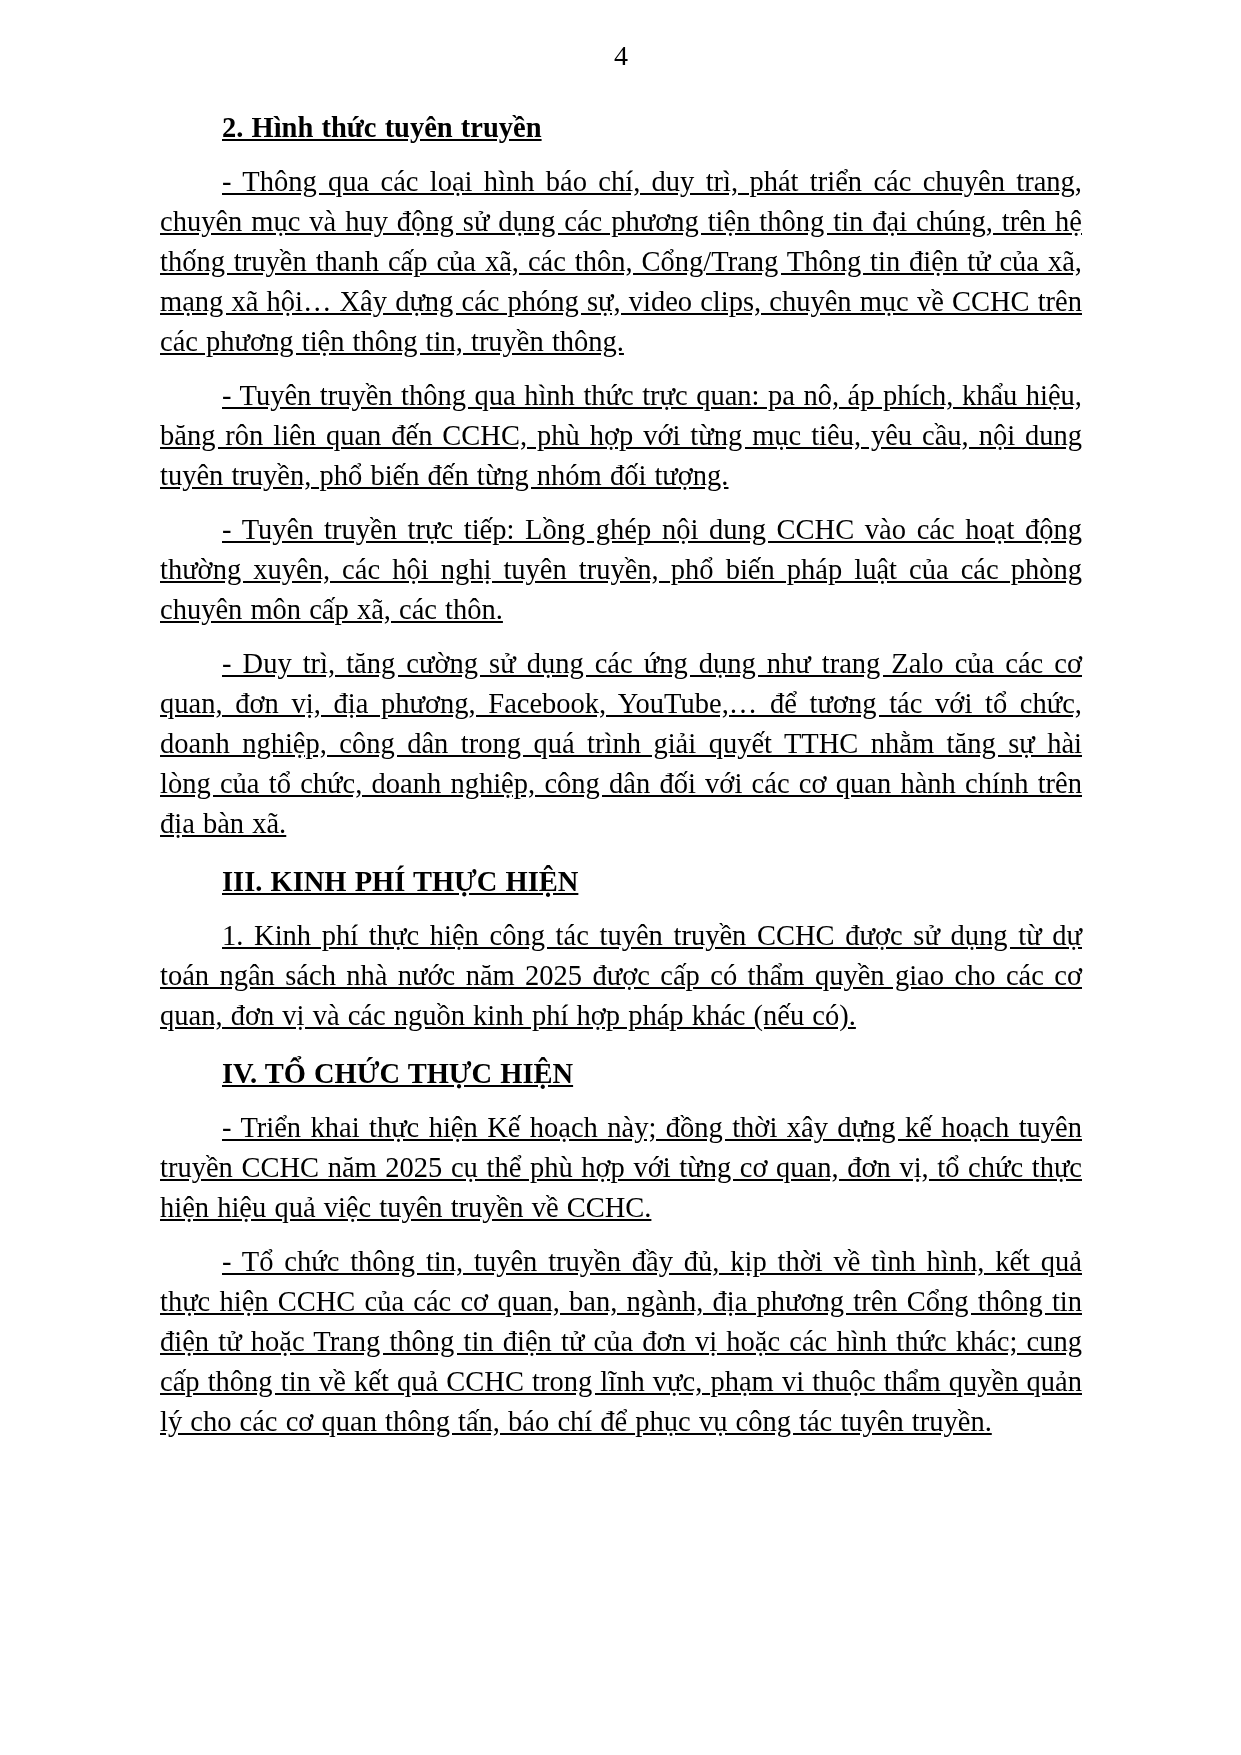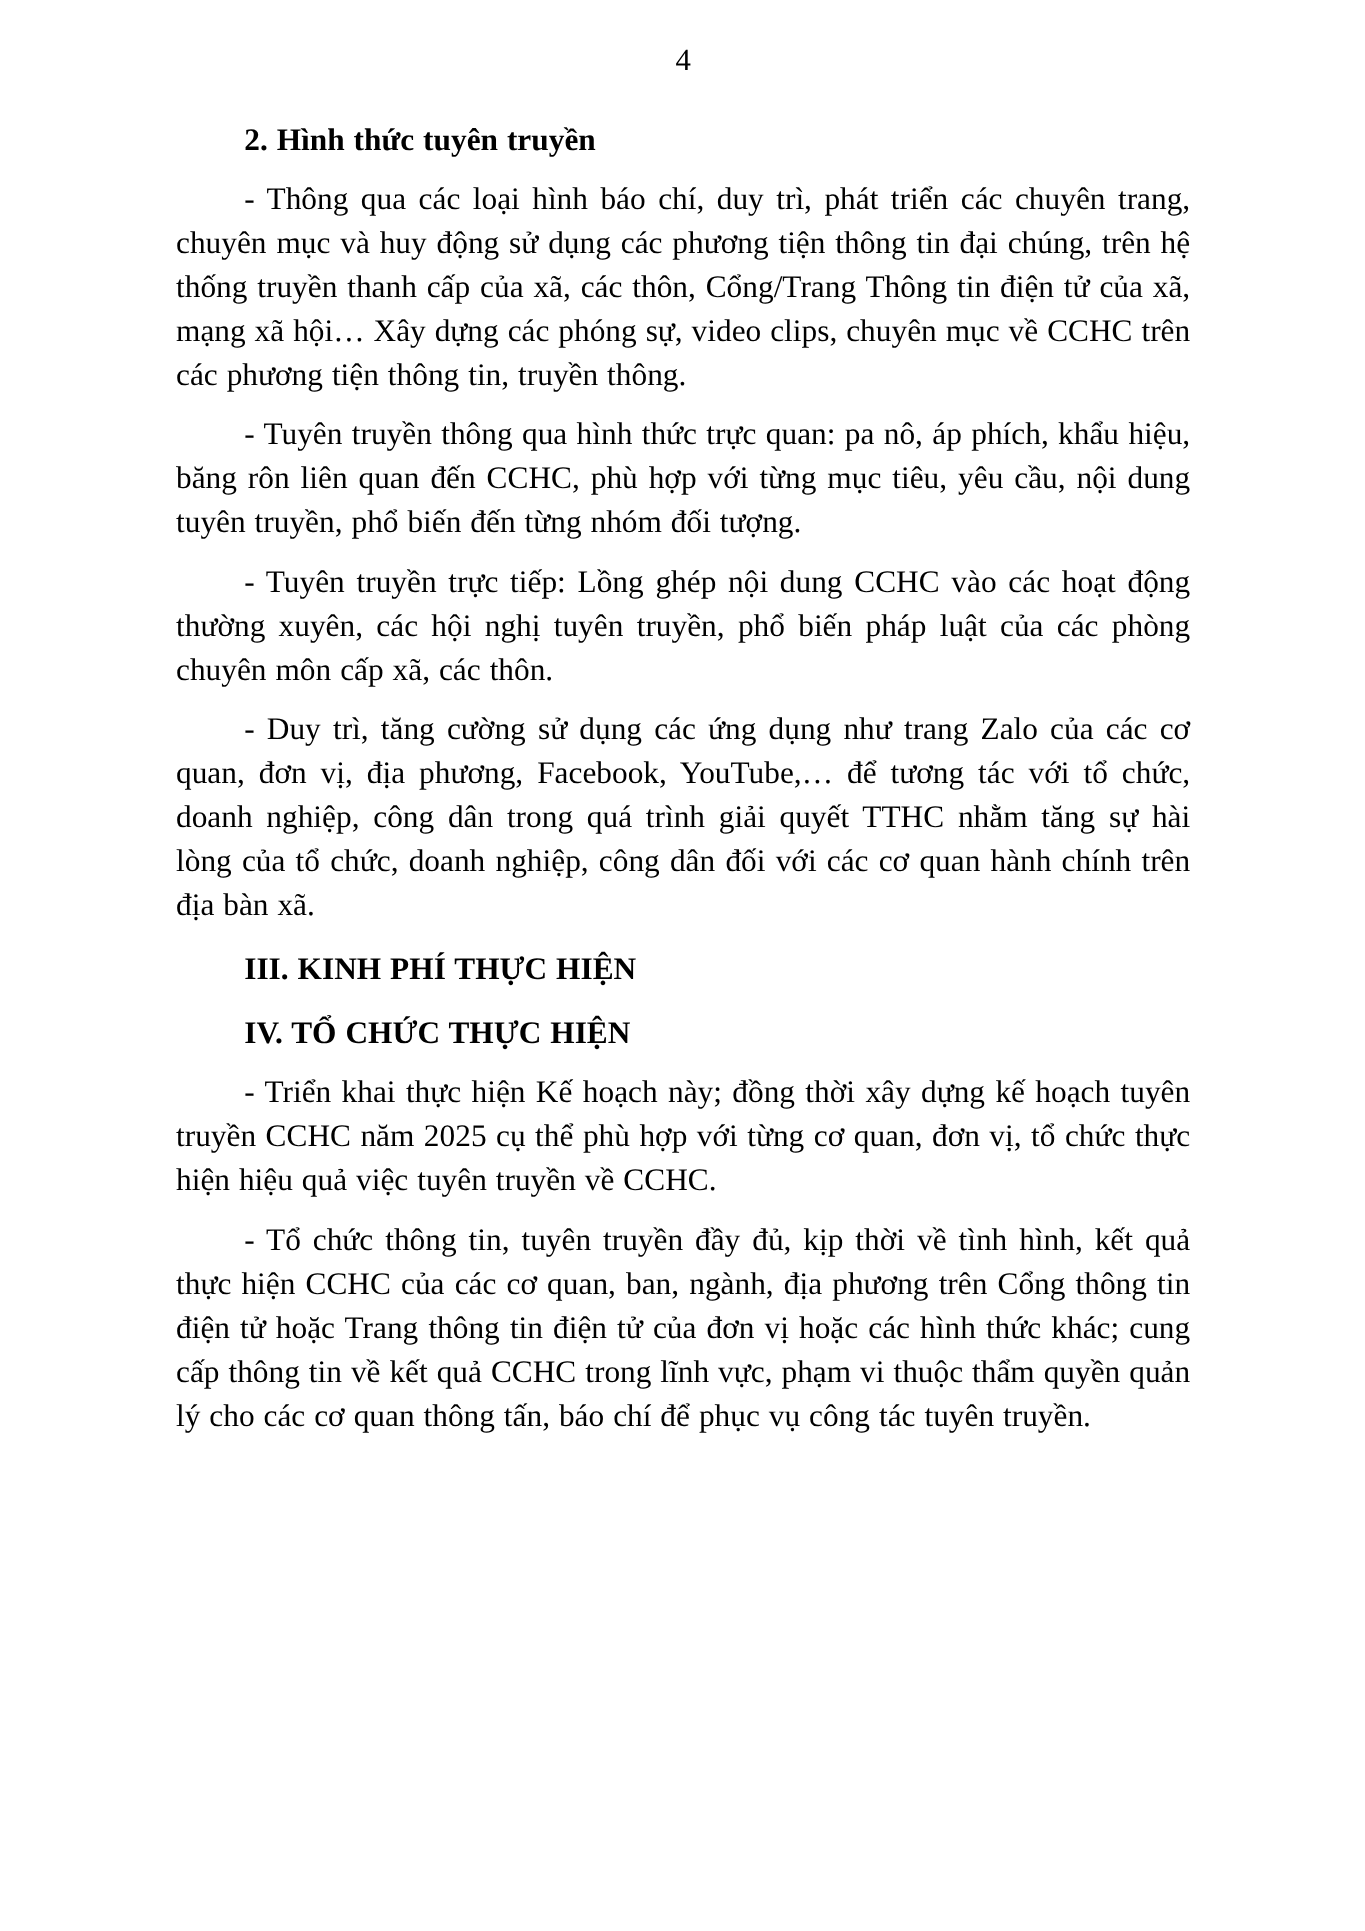--- a/index.html
+++ b/index.html
@@ -27,20 +27,21 @@
     line-height: 40px;
     margin-bottom: 32px;
   }
   .doc p {
     font-size: 28.5px;
     line-height: 40px;
     text-align: justify;
     text-indent: 62px;
     margin: 14px 0 0 0;
     word-spacing: 1px;
+    text-decoration: underline;
   }
   .doc p.h {
     font-weight: bold;
     text-align: left;
     margin-top: 18px;
   }
 </style>
 </head>
 <body>
 
@@ -53,20 +54,21 @@
     <p>- Thông qua các loại hình báo chí, duy trì, phát triển các chuyên trang, chuyên mục và huy động sử dụng các phương tiện thông tin đại chúng, trên hệ thống truyền thanh cấp của xã, các thôn, Cổng/Trang Thông tin điện tử của xã, mạng xã hội… Xây dựng các phóng sự, video clips, chuyên mục về CCHC trên các phương tiện thông tin, truyền thông.</p>
 
     <p>- Tuyên truyền thông qua hình thức trực quan: pa nô, áp phích, khẩu hiệu, băng rôn liên quan đến CCHC, phù hợp với từng mục tiêu, yêu cầu, nội dung tuyên truyền, phổ biến đến từng nhóm đối tượng.</p>
 
     <p>- Tuyên truyền trực tiếp: Lồng ghép nội dung CCHC vào các hoạt động thường xuyên, các hội nghị tuyên truyền, phổ biến pháp luật của các phòng chuyên môn cấp xã, các thôn.</p>
 
     <p>- Duy trì, tăng cường sử dụng các ứng dụng như trang Zalo của các cơ quan, đơn vị, địa phương, Facebook, YouTube,… để tương tác với tổ chức, doanh nghiệp, công dân trong quá trình giải quyết TTHC nhằm tăng sự hài lòng của tổ chức, doanh nghiệp, công dân đối với các cơ quan hành chính trên địa bàn xã.</p>
 
     <p class="h">III. KINH PHÍ THỰC HIỆN</p>
 
+    <p>1. Kinh phí thực hiện công tác tuyên truyền CCHC được sử dụng từ dự toán ngân sách nhà nước năm 2025 được cấp có thẩm quyền giao cho các cơ quan, đơn vị và các nguồn kinh phí hợp pháp khác (nếu có).</p>
 
 
     <p class="h">IV. TỔ CHỨC THỰC HIỆN</p>
 
 
     <p>- Triển khai thực hiện Kế hoạch này; đồng thời xây dựng kế hoạch tuyên truyền CCHC năm 2025 cụ thể phù hợp với từng cơ quan, đơn vị, tổ chức thực hiện hiệu quả việc tuyên truyền về CCHC.</p>
 
     <p>- Tổ chức thông tin, tuyên truyền đầy đủ, kịp thời về tình hình, kết quả thực hiện CCHC của các cơ quan, ban, ngành, địa phương trên Cổng thông tin điện tử hoặc Trang thông tin điện tử của đơn vị hoặc các hình thức khác; cung cấp thông tin về kết quả CCHC trong lĩnh vực, phạm vi thuộc thẩm quyền quản lý cho các cơ quan thông tấn, báo chí để phục vụ công tác tuyên truyền.</p>
 
   </div>

